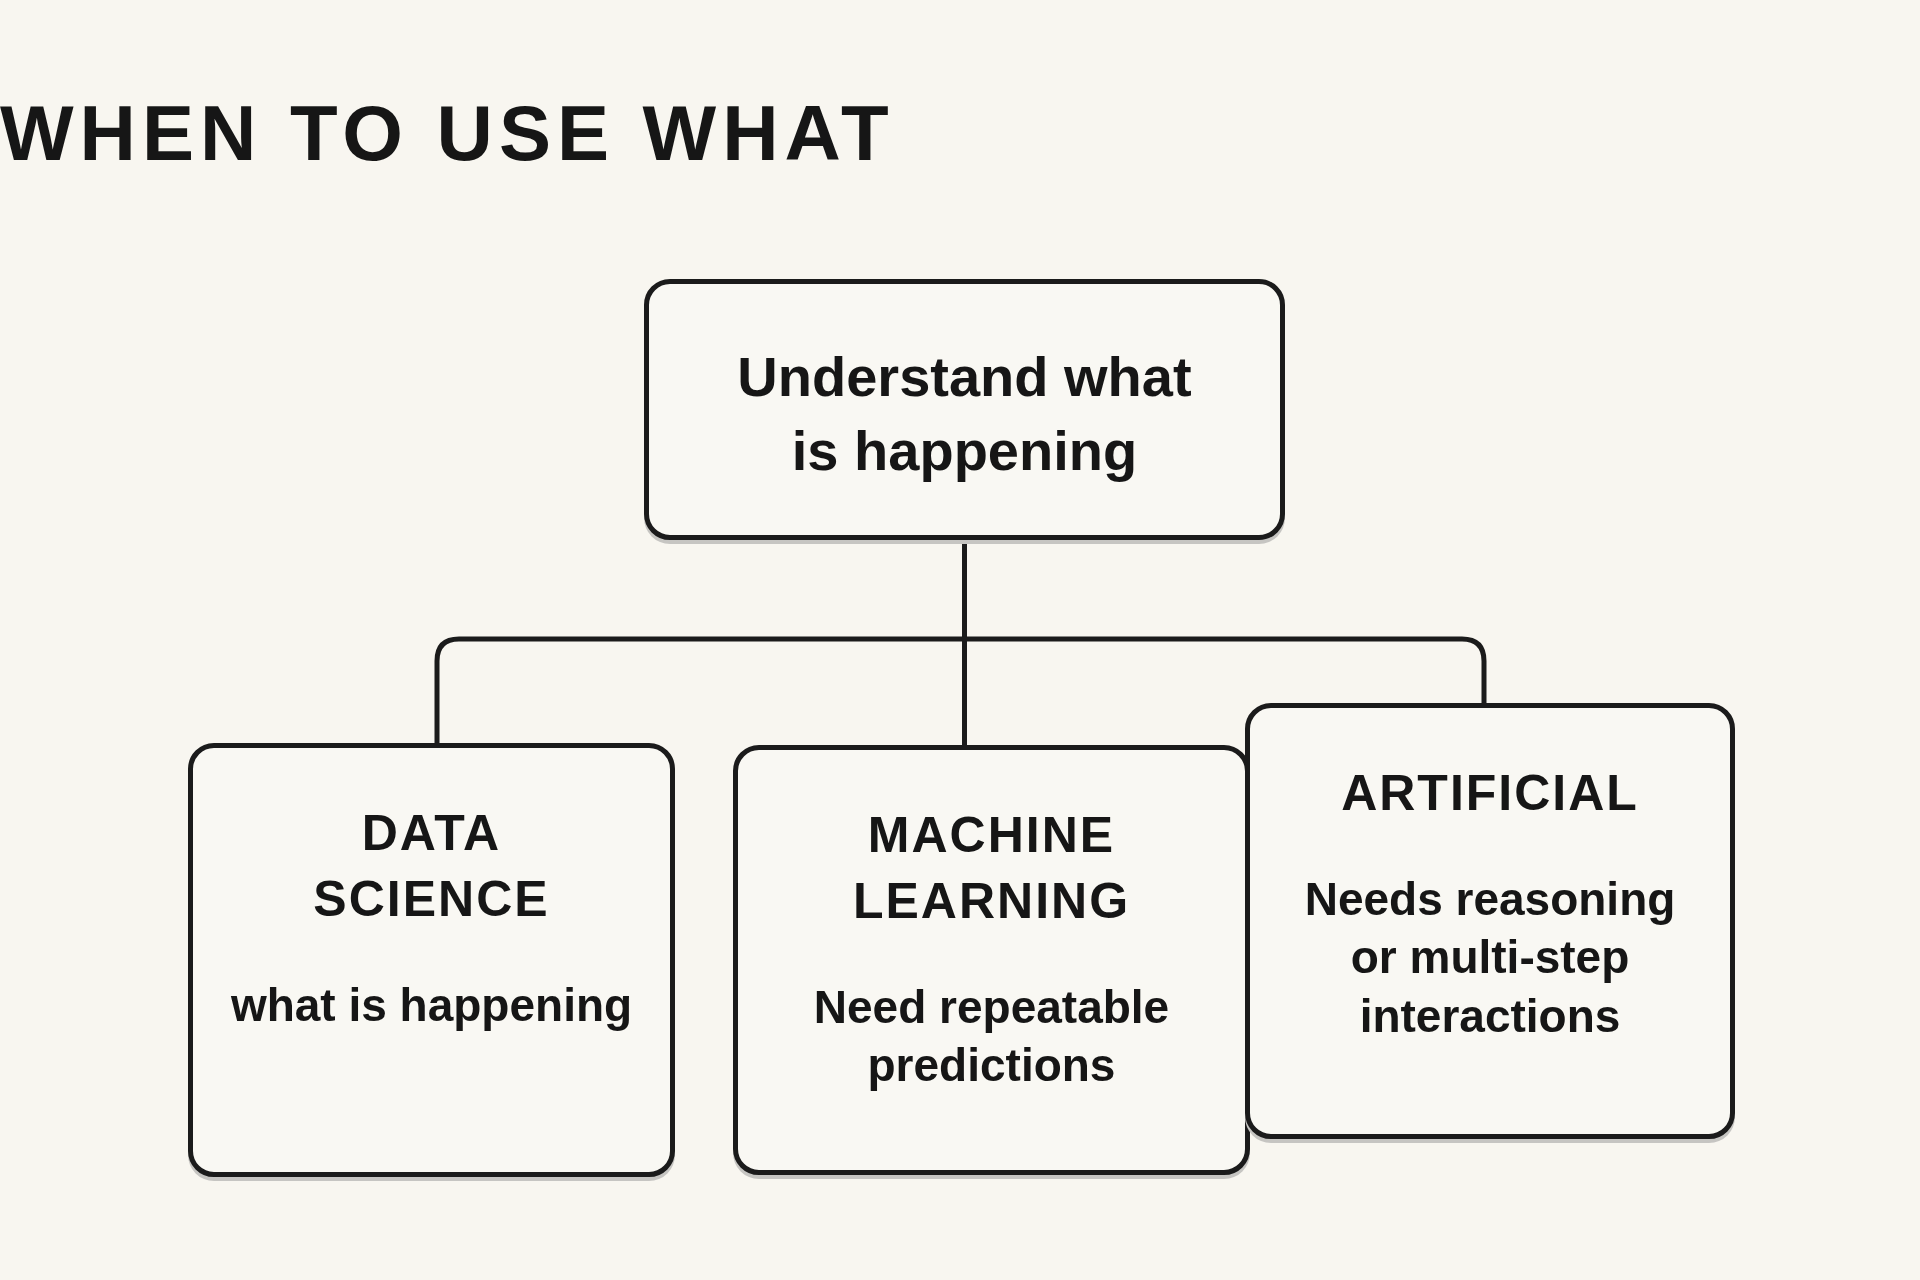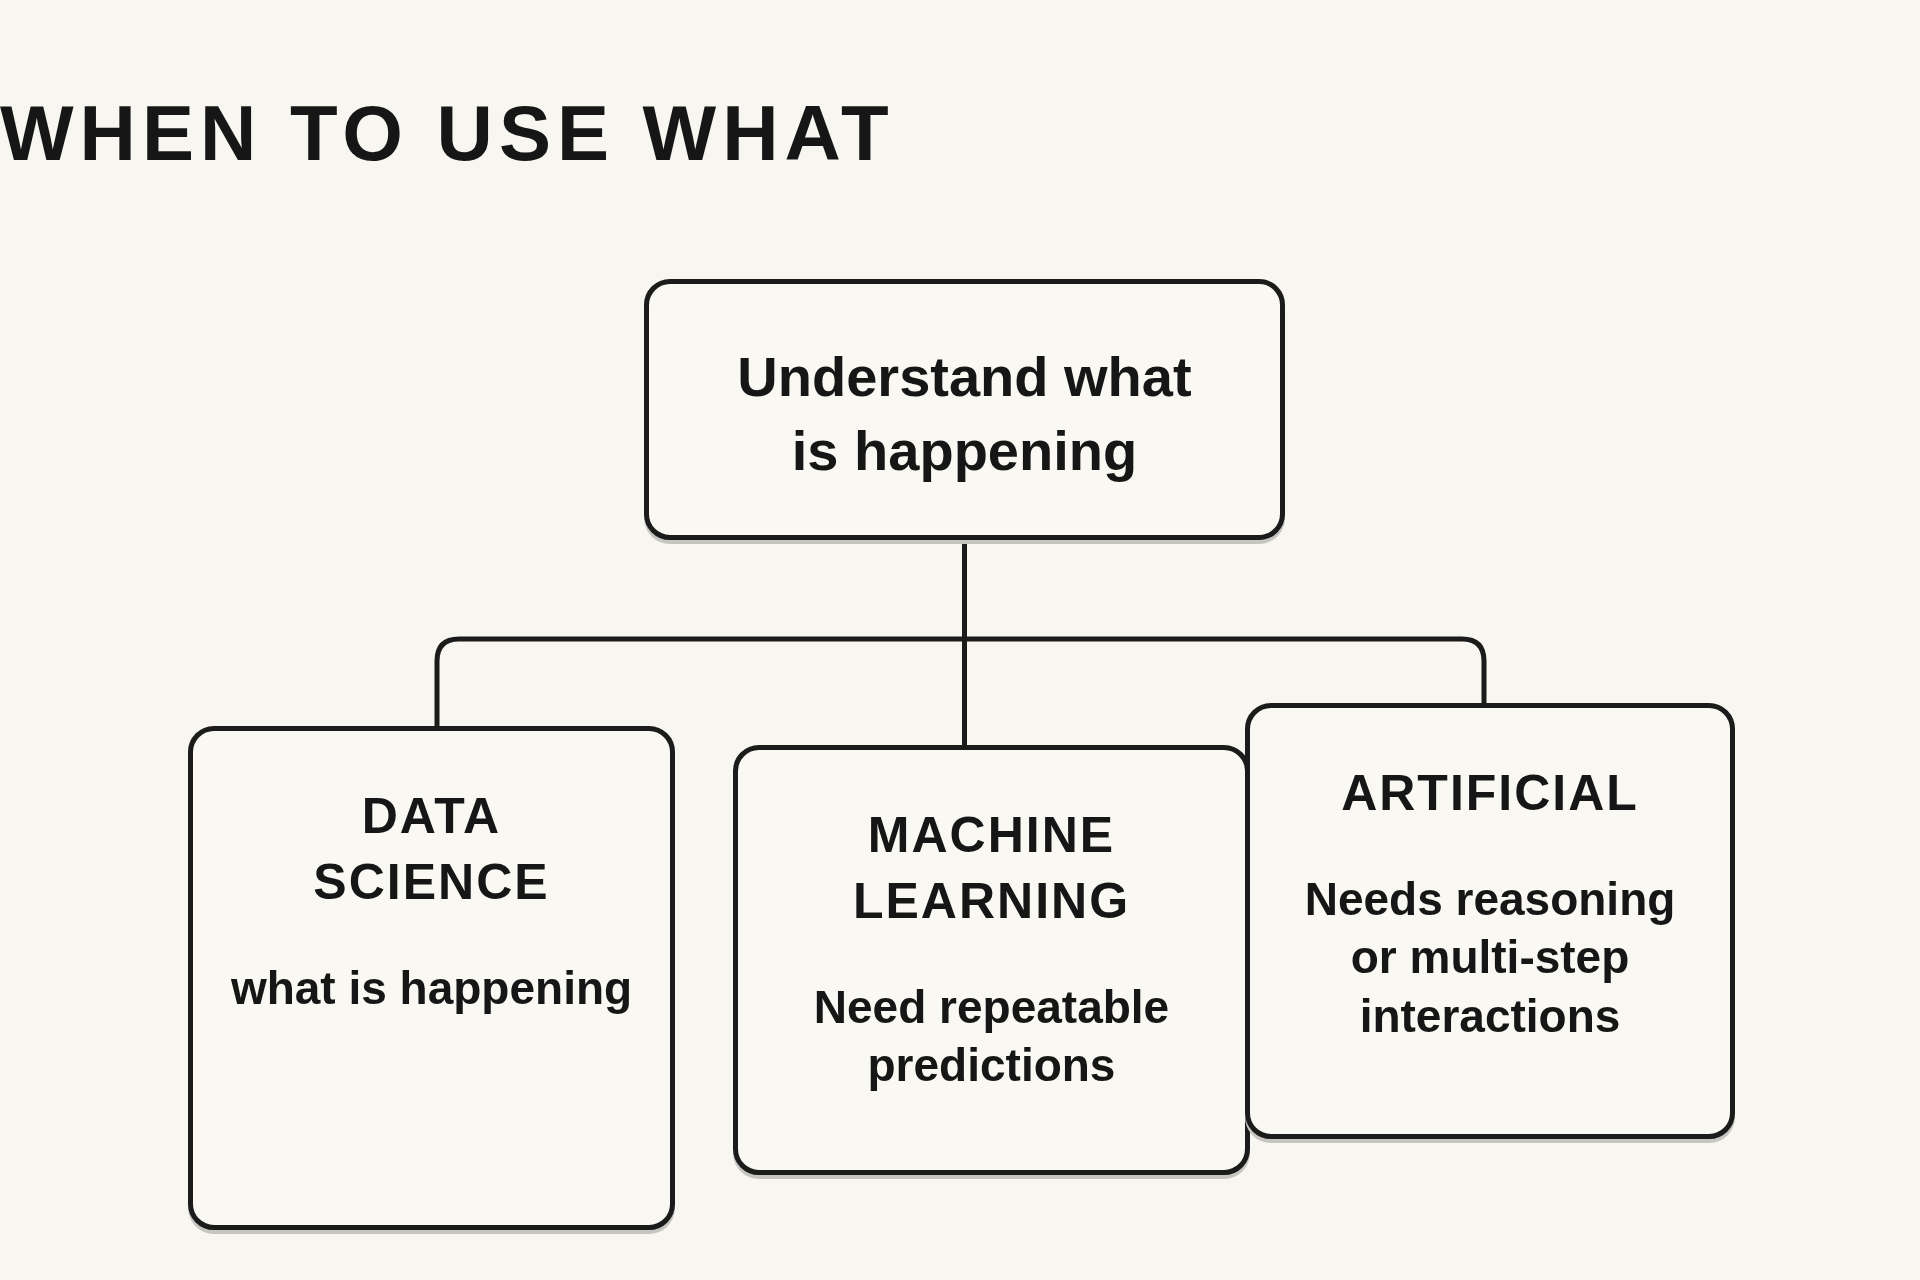--- a/index.html
+++ b/index.html
@@ -54,21 +54,21 @@
     font-weight:600;
     line-height:1.32;
     text-align:center;
     white-space:nowrap;
   }
   .child-node{
     display:flex;flex-direction:column;
     align-items:center;
     padding-top:52px;
   }
-  .child-node.left{left:188px;top:726px;width:487px;height:504px;}
+  .child-node.left{left:188px;top:743px;width:487px;height:434px;}
   .child-node.middle{left:733px;top:745px;width:517px;height:430px;}
   .child-node.right{left:1245px;top:703px;width:490px;height:436px;}
   .node-heading{
     text-align:center;
   }
   .heading-line{
     font-size:50px;
     font-weight:700;
     letter-spacing:2px;
     line-height:1.32;

